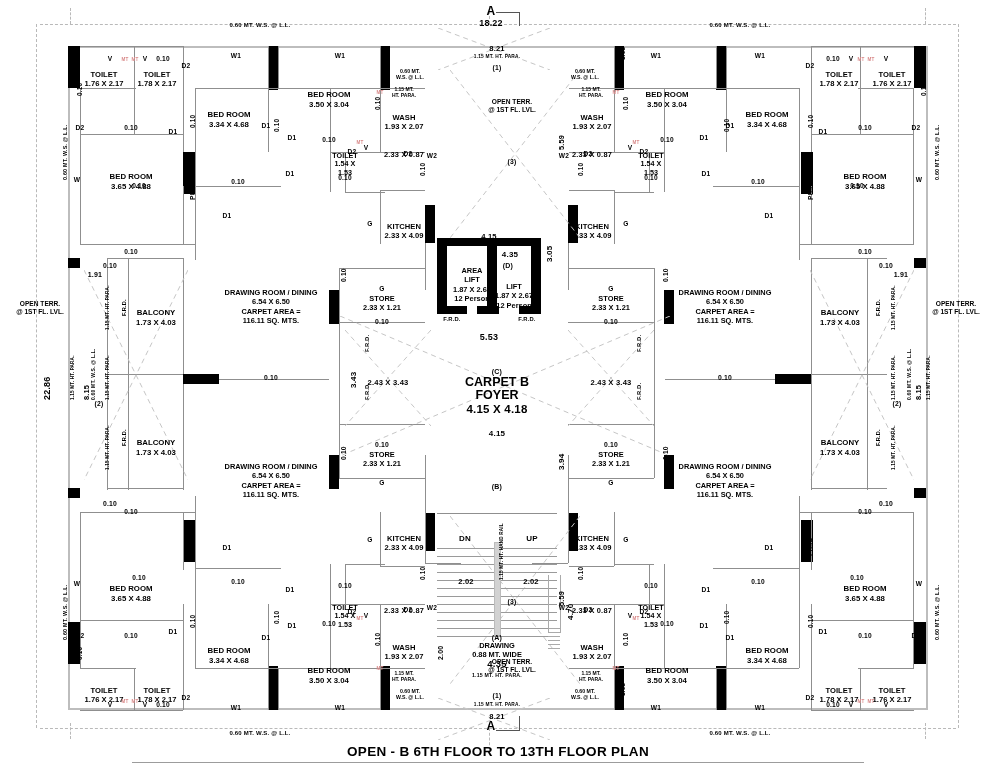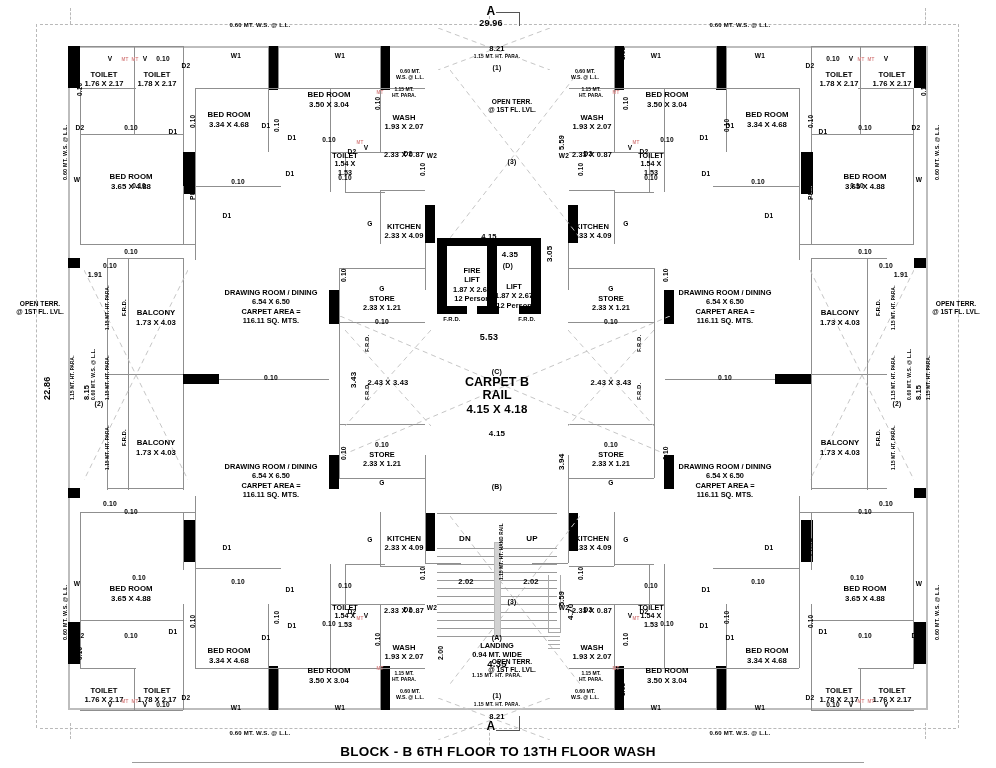--- a/index.html
+++ b/index.html
@@ -45,21 +45,21 @@
     <div class="dash-v" style="left:925px;top:8px;height:16px;"></div>
     <div class="dash-v" style="left:925px;top:723px;height:16px;"></div>
     <div class="dash-v" style="left:489px;top:6px;height:18px;"></div>
     <div class="dash-v" style="left:489px;top:728px;height:22px;"></div>
     <div class="lbl " style="left:491px;top:4px;font-size:12px;transform:translateX(-50%);text-align:center;">A</div>
     <div class="arrowline" style="left:496px;top:12px;width:24px;"></div>
     <div class="arrowv" style="left:519px;top:12px;height:14px;"></div>
     <div class="lbl " style="left:491px;top:719px;font-size:12px;transform:translateX(-50%);text-align:center;">A</div>
     <div class="arrowline" style="left:496px;top:730px;width:24px;"></div>
     <div class="arrowv" style="left:519px;top:716px;height:15px;"></div>
-    <div class="lbl " style="left:491px;top:18px;font-size:9px;transform:translateX(-50%);text-align:center;">29.96</div>
+    <div class="lbl " style="left:491px;top:18px;font-size:9px;transform:translateX(-50%);text-align:center;">18.22</div>
     <div class="lbl " style="left: 42px; top: 400px; font-size: 9px; transform-origin: left top; transform: rotate(-90deg);">22.86</div>
     <div class="thin" style="left:68px;top:46px;width:0px;height:0px;"></div>
     <div class="thin2" style="left:68px;top:46px;width:2px;height:664px;"></div>
     <div class="thin2" style="left:926px;top:46px;width:2px;height:664px;"></div>
     <div class="thin2" style="left:68px;top:46px;width:858px;height:2px;"></div>
     <div class="thin2" style="left:68px;top:708px;width:858px;height:2px;"></div>
     <div class="wall" style="left:68px;top:46px;width:12px;height:42px;"></div>
     <div class="wall" style="left:183px;top:152px;width:12px;height:42px;"></div>
     <div class="wall" style="left:183px;top:520px;width:12px;height:42px;"></div>
     <div class="wall" style="left:68px;top:622px;width:12px;height:42px;"></div>
@@ -303,41 +303,41 @@
         <line x1="86" y1="0" x2="0" y2="96" stroke="#c6c6c6" stroke-width="1" stroke-dasharray="5,4"></line>
       </svg>
     </div>
     <div class="xhatch" style="left:340px;top:316px;width:330px;height:140px;">
       <svg width="330" height="140">
         <line x1="0" y1="0" x2="330" y2="140" stroke="#c6c6c6" stroke-width="1" stroke-dasharray="5,4"></line>
         <line x1="330" y1="0" x2="0" y2="140" stroke="#c6c6c6" stroke-width="1" stroke-dasharray="5,4"></line>
       </svg>
     </div>
     <div style="position:absolute;left:472px;top:266px;font-size:7.4px;line-height:1.25;font-weight:bold;white-space:nowrap;color:#000;transform:translateX(-50%);text-align:center;">
-      <div>FIRE</div>
+      <div>AREA</div>
       <div>LIFT</div>
       <div>1.87 X 2.67</div>
       <div>12 Person</div>
     </div>
     <div style="position:absolute;left:514px;top:282px;font-size:7.4px;line-height:1.25;font-weight:bold;white-space:nowrap;color:#000;transform:translateX(-50%);text-align:center;">
       <div>LIFT</div>
       <div>1.87 X 2.67</div>
       <div>12 Person</div>
     </div>
     <div class="lbl " style="left:489px;top:232px;font-size:7.6px;transform:translateX(-50%);text-align:center;">4.15</div>
     <div class="lbl " style="left:510px;top:250px;font-size:8px;transform:translateX(-50%);text-align:center;">4.35</div>
     <div class="lbl " style="left:489px;top:332px;font-size:9px;transform:translateX(-50%);text-align:center;">5.53</div>
     <div class="lbl " style="left:508px;top:262px;font-size:7px;transform:translateX(-50%);text-align:center;">(D)</div>
     <div class="lbl " style="left:545px;top:262px;font-size:8px;transform-origin:left top;transform:rotate(-90deg);">3.05</div>
     <div class="lbl " style="left:452px;top:316px;font-size:5.8px;transform:translateX(-50%);text-align:center;">F.R.D.</div>
     <div class="lbl " style="left:527px;top:316px;font-size:5.8px;transform:translateX(-50%);text-align:center;">F.R.D.</div>
     <div class="lbl " style="left:497px;top:368px;font-size:7px;transform:translateX(-50%);text-align:center;">(C)</div>
     <div style="position:absolute;left:497px;top:376px;font-size:12.5px;line-height:1.05;font-weight:bold;white-space:nowrap;color:#000;transform:translateX(-50%);text-align:center;">
       <div>CARPET B</div>
-      <div>RAIL</div>
+      <div>FOYER</div>
     </div>
     <div class="lbl " style="left:497px;top:403px;font-size:11.5px;transform:translateX(-50%);text-align:center;">4.15 X 4.18</div>
     <div class="lbl " style="left:497px;top:429px;font-size:8px;transform:translateX(-50%);text-align:center;">4.15</div>
     <div class="lbl " style="left:497px;top:483px;font-size:7px;transform:translateX(-50%);text-align:center;">(B)</div>
     <div class="lbl " style="left:557px;top:470px;font-size:8px;transform-origin:left top;transform:rotate(-90deg);">3.94</div>
     <div class="lbl " style="left:388px;top:378px;font-size:7.6px;transform:translateX(-50%);text-align:center;">2.43 X 3.43</div>
     <div class="lbl " style="left:611px;top:378px;font-size:7.6px;transform:translateX(-50%);text-align:center;">2.43 X 3.43</div>
     <div class="lbl " style="left:349px;top:388px;font-size:8px;transform-origin:left top;transform:rotate(-90deg);">3.43</div>
     <div class="lbl " style="left:364px;top:352px;font-size:5.8px;transform-origin:left top;transform:rotate(-90deg);">F.R.D.</div>
     <div class="lbl " style="left:364px;top:400px;font-size:5.8px;transform-origin:left top;transform:rotate(-90deg);">F.R.D.</div>
@@ -384,22 +384,22 @@
     <div class="stairtread" style="left:437px;top:612px;width:120px;"></div>
     <div class="stairtread" style="left:437px;top:620px;width:120px;"></div>
     <div class="stairtread" style="left:437px;top:628px;width:120px;"></div>
     <div class="stairtread" style="left:437px;top:636px;width:120px;"></div>
     <div class="handrail" style="left:494px;top:542px;width:5px;height:92px;background:#d2d2d2;border:1px solid #bbb;"></div>
     <div class="lbl " style="left:499px;top:580px;font-size:4.6px;transform-origin:left top;transform:rotate(-90deg);">1.15 MT. HT. HAND RAIL</div>
     <div class="lbl " style="left:466px;top:577px;font-size:7.6px;transform:translateX(-50%);text-align:center;">2.02</div>
     <div class="lbl " style="left:531px;top:577px;font-size:7.6px;transform:translateX(-50%);text-align:center;">2.02</div>
     <div class="lbl " style="left:497px;top:634px;font-size:7px;transform:translateX(-50%);text-align:center;">(A)</div>
     <div style="position:absolute;left:497px;top:642px;font-size:7.4px;line-height:1.2;font-weight:bold;white-space:nowrap;color:#000;transform:translateX(-50%);text-align:center;">
-      <div>LANDING</div>
-      <div>0.94 MT. WIDE</div>
+      <div>DRAWING</div>
+      <div>0.88 MT. WIDE</div>
     </div>
     <div class="lbl " style="left:497px;top:658px;font-size:9.5px;transform:translateX(-50%);text-align:center;">4.35</div>
     <div class="lbl " style="left:497px;top:672px;font-size:5.2px;transform:translateX(-50%);text-align:center;">1.15 MT. HT. PARA.</div>
     <div class="lbl " style="left:437px;top:660px;font-size:7px;transform-origin:left top;transform:rotate(-90deg);">2.00</div>
     <div class="lbl " style="left:566px;top:620px;font-size:8px;transform-origin:left top;transform:rotate(-90deg);">4.70</div>
     <div class="grayline" style="left:548px;top:628px;width:12px;height:1px;"></div>
     <div class="grayline" style="left:548px;top:632px;width:12px;height:1px;"></div>
     <div class="grayline" style="left:548px;top:636px;width:12px;height:1px;"></div>
     <div class="grayline" style="left:548px;top:640px;width:12px;height:1px;"></div>
     <div class="grayline" style="left:548px;top:644px;width:12px;height:1px;"></div>
@@ -805,15 +805,15 @@
       <div>OPEN TERR.</div>
       <div>@ 1ST FL. LVL.</div>
     </div>
     <div class="lbl " style="left:512px;top:598px;font-size:6.8px;transform:translateX(-50%);text-align:center;">(3)</div>
     <div class="lbl " style="left:557px;top:606px;font-size:7.4px;transform-origin:left top;transform:rotate(-90deg);">5.59</div>
     <div class="lbl " style="left:619px;top:696px;font-size:6.4px;transform-origin:left top;transform:rotate(-90deg);">1.08</div>
     <div class="lbl " style="left:260px;top:22px;font-size:6px;transform:translateX(-50%);text-align:center;">0.60 MT. W.S. @ L.L.</div>
     <div class="lbl " style="left:740px;top:22px;font-size:6px;transform:translateX(-50%);text-align:center;">0.60 MT. W.S. @ L.L.</div>
     <div class="lbl " style="left:260px;top:730px;font-size:6px;transform:translateX(-50%);text-align:center;">0.60 MT. W.S. @ L.L.</div>
     <div class="lbl " style="left:740px;top:730px;font-size:6px;transform:translateX(-50%);text-align:center;">0.60 MT. W.S. @ L.L.</div>
-    <div class="title">BLOCK - B  6TH FLOOR TO  13TH FLOOR WASH</div>
+    <div class="title">OPEN - B  6TH FLOOR TO  13TH FLOOR PLAN</div>
     <div class="title-rule"></div>
   </div>
 
 </body></html>

